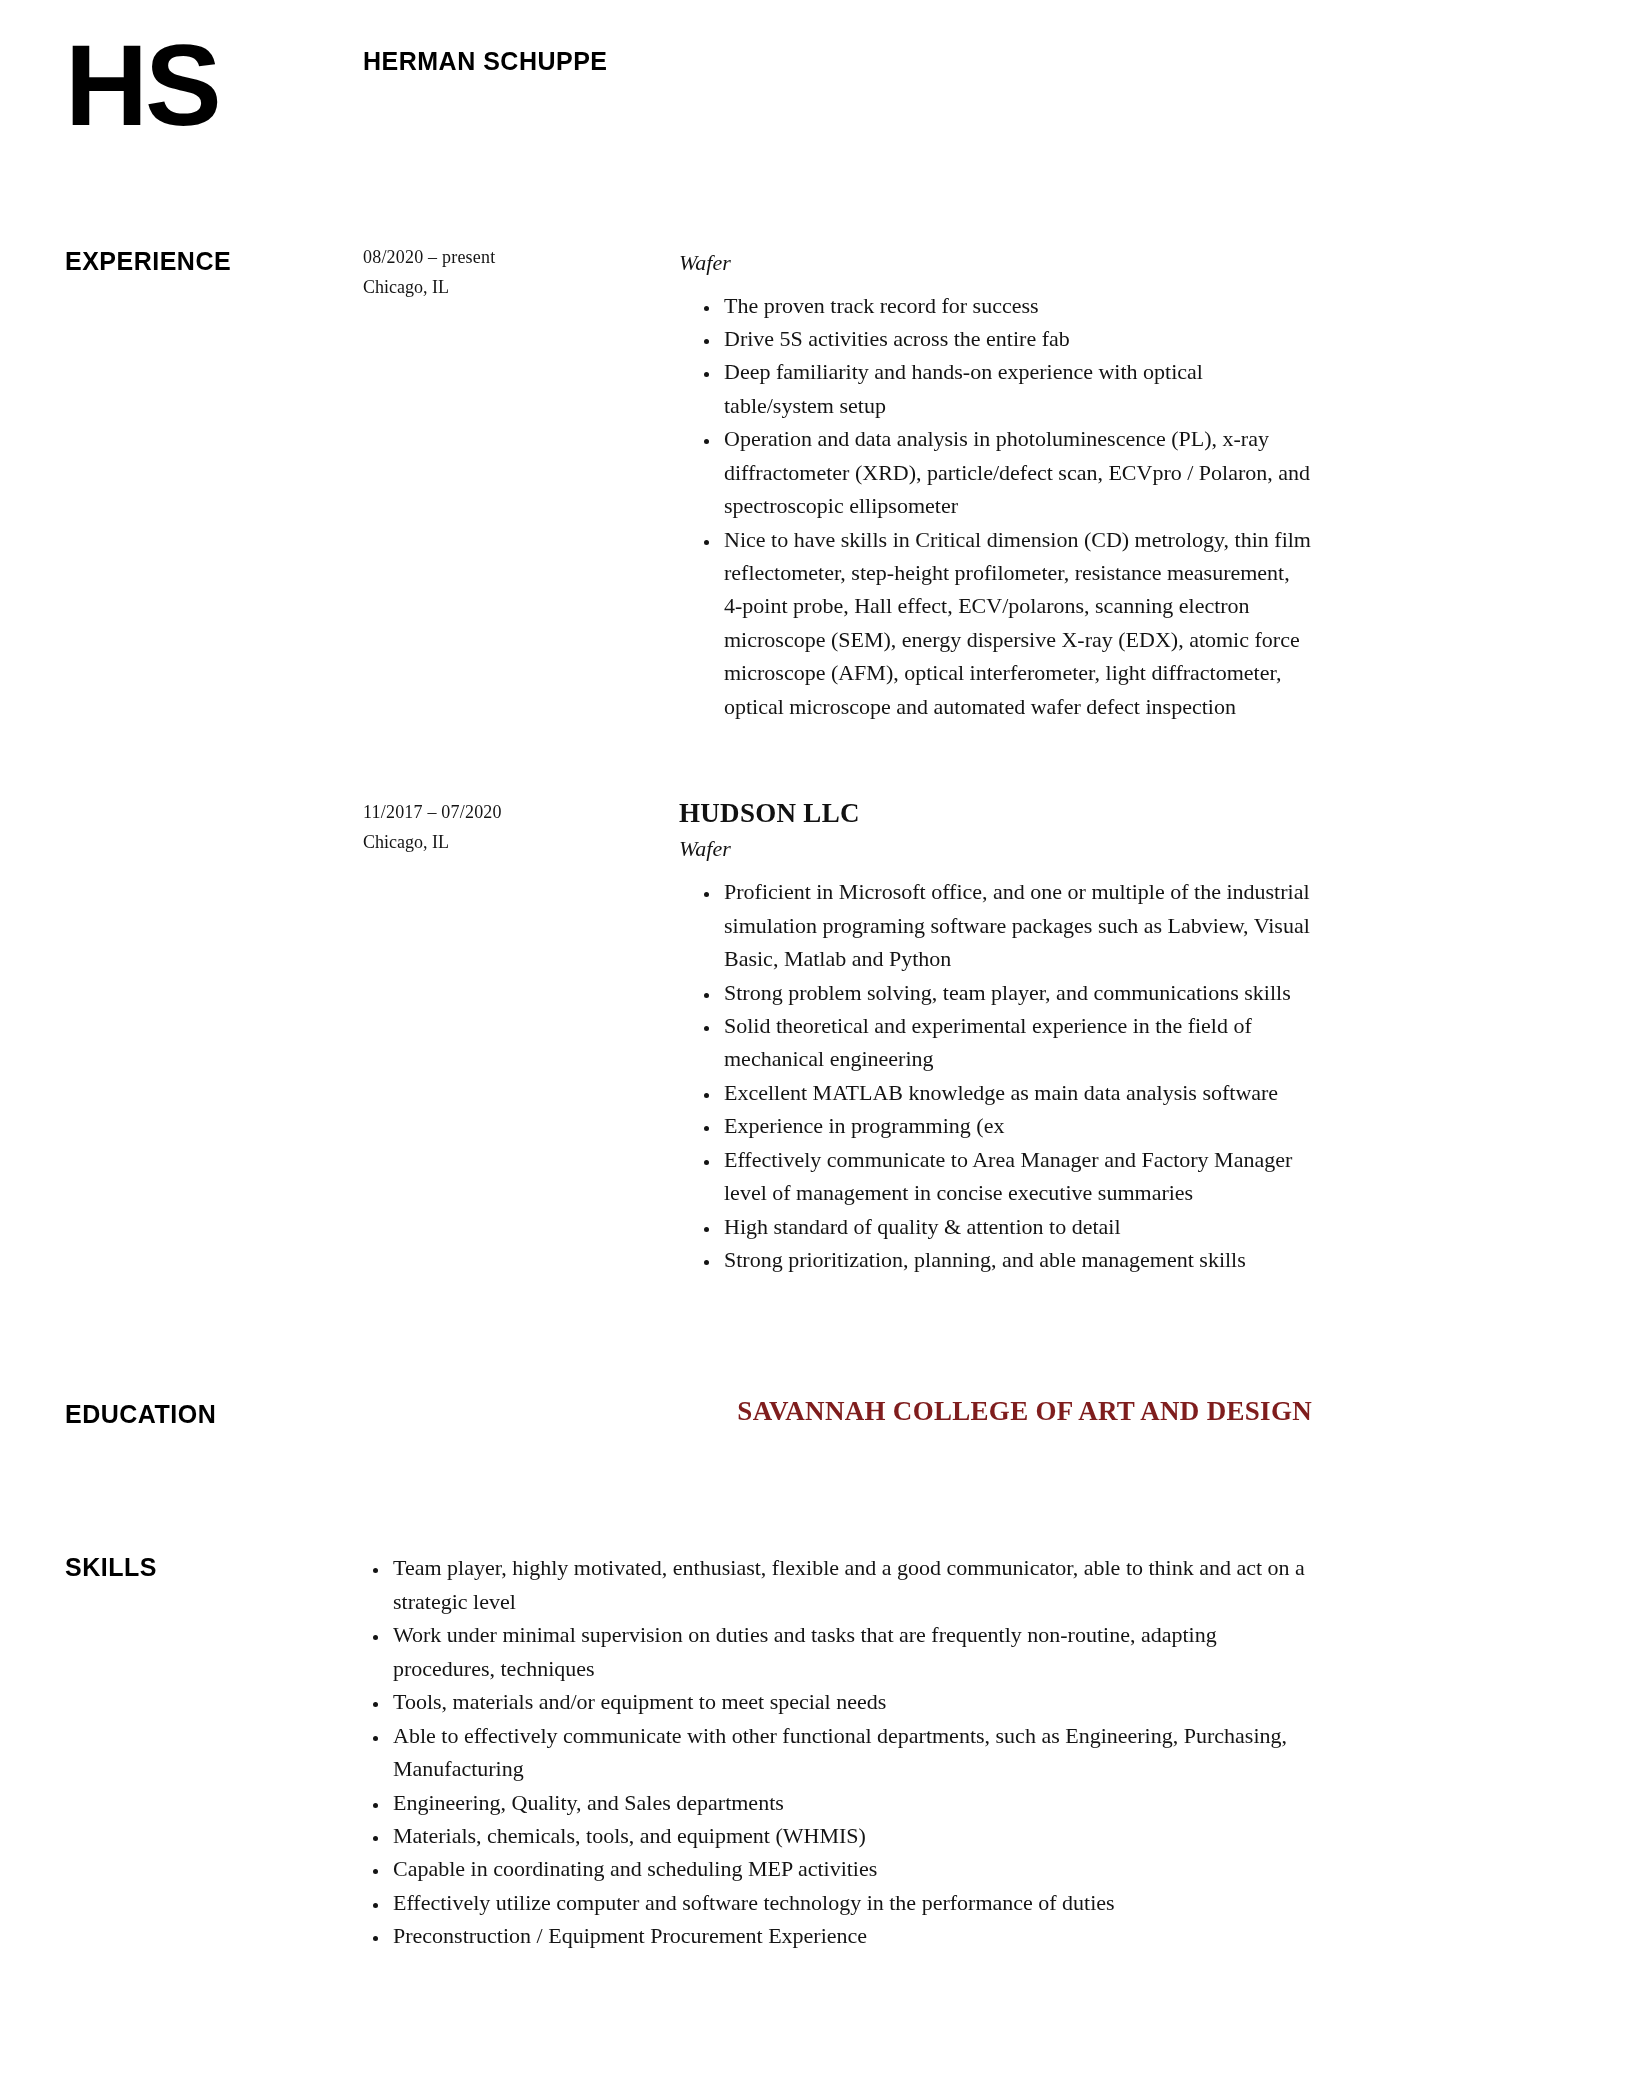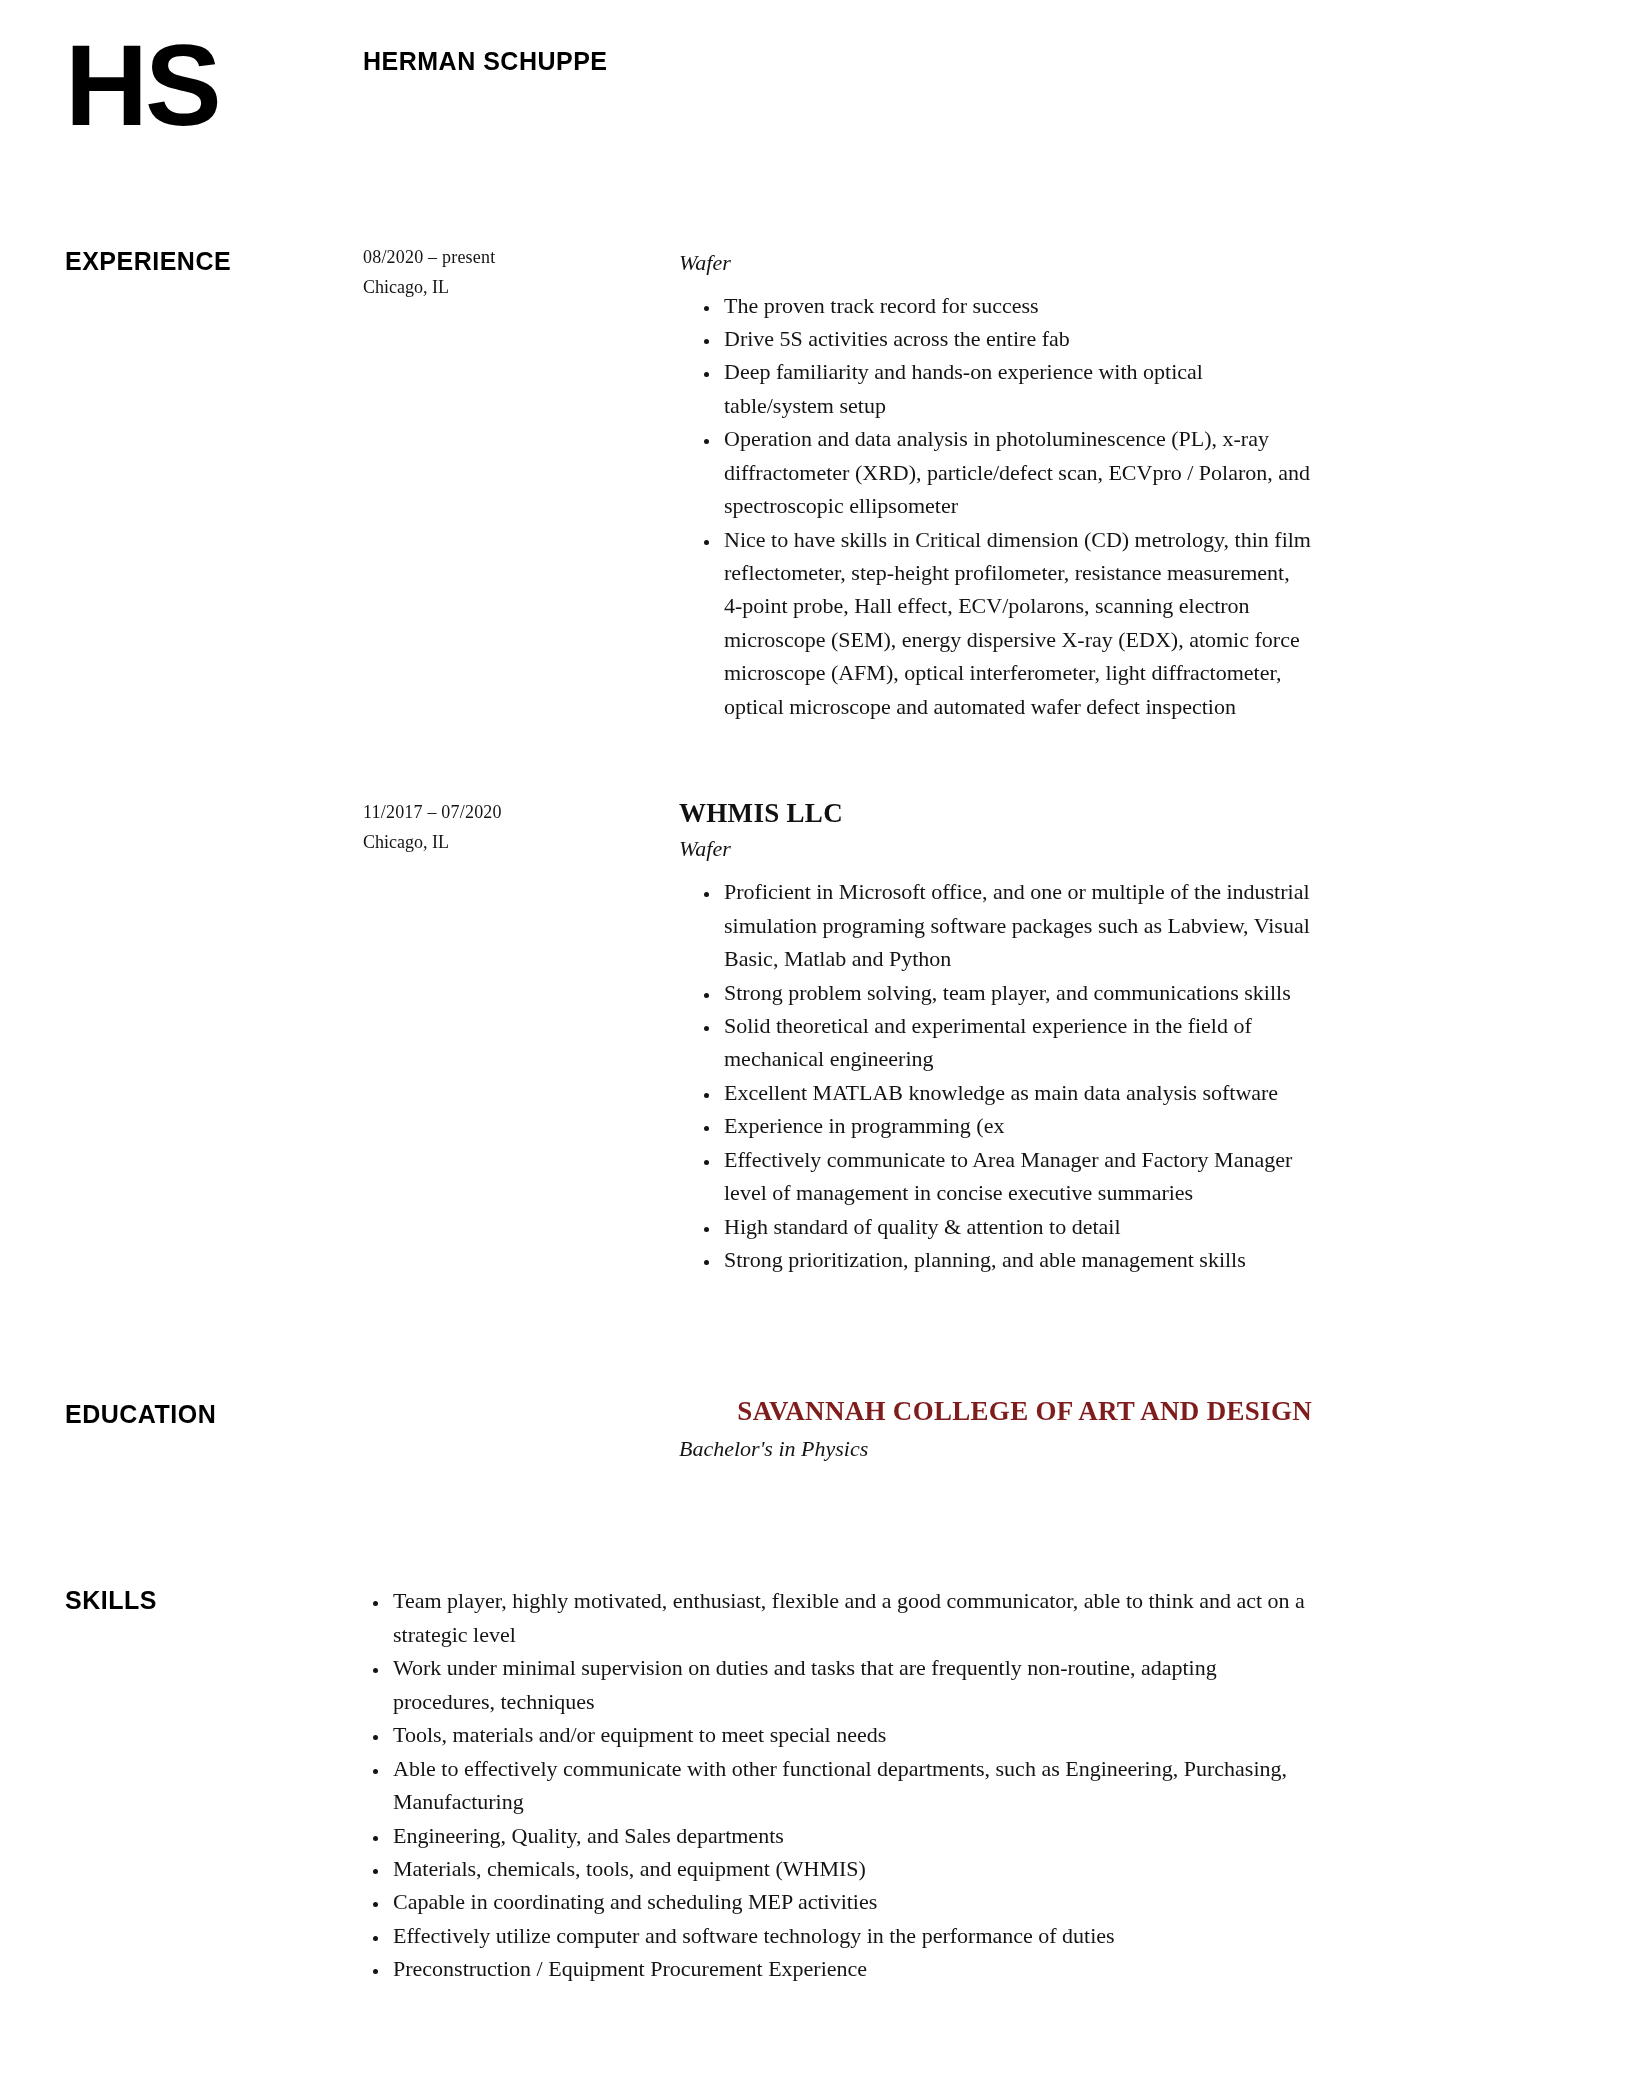--- a/index.html
+++ b/index.html
@@ -138,41 +138,40 @@
       </div>
     </div>
 
     <div class="row entry-row">
       <div></div>
       <div class="dates">
         <div class="date-range">11/2017 – 07/2020</div>
         <div class="location">Chicago, IL</div>
       </div>
       <div class="entry-body">
-        <div class="company">WHMIS LLC</div>
+        <div class="company">HUDSON LLC</div>
         <div class="role">Wafer</div>
         <ul class="bullets">
             <li>Proficient in Microsoft office, and one or multiple of the industrial simulation programing software packages such as Labview, Visual Basic, Matlab and Python</li>
             <li>Strong problem solving, team player, and communications skills</li>
             <li>Solid theoretical and experimental experience in the field of mechanical engineering</li>
             <li>Excellent MATLAB knowledge as main data analysis software</li>
             <li>Experience in programming (ex</li>
             <li>Effectively communicate to Area Manager and Factory Manager level of management in concise executive summaries</li>
             <li>High standard of quality &amp; attention to detail</li>
             <li>Strong prioritization, planning, and able management skills</li>
           </ul>
       </div>
     </div>
   </section>
 
   <section class="row section-education">
     <div class="section-label">EDUCATION</div>
     <div class="education-body">
       <div class="school">SAVANNAH COLLEGE OF ART AND DESIGN</div>
-      <div class="degree">Bachelor's in Physics</div>
     </div>
   </section>
 
   <section class="row section-skills">
     <div class="section-label">SKILLS</div>
     <ul class="skills-list">
         <li>Team player, highly motivated, enthusiast, flexible and a good communicator, able to think and act on a strategic level</li>
         <li>Work under minimal supervision on duties and tasks that are frequently non-routine, adapting procedures, techniques</li>
         <li>Tools, materials and/or equipment to meet special needs</li>
         <li>Able to effectively communicate with other functional departments, such as Engineering, Purchasing, Manufacturing</li>

